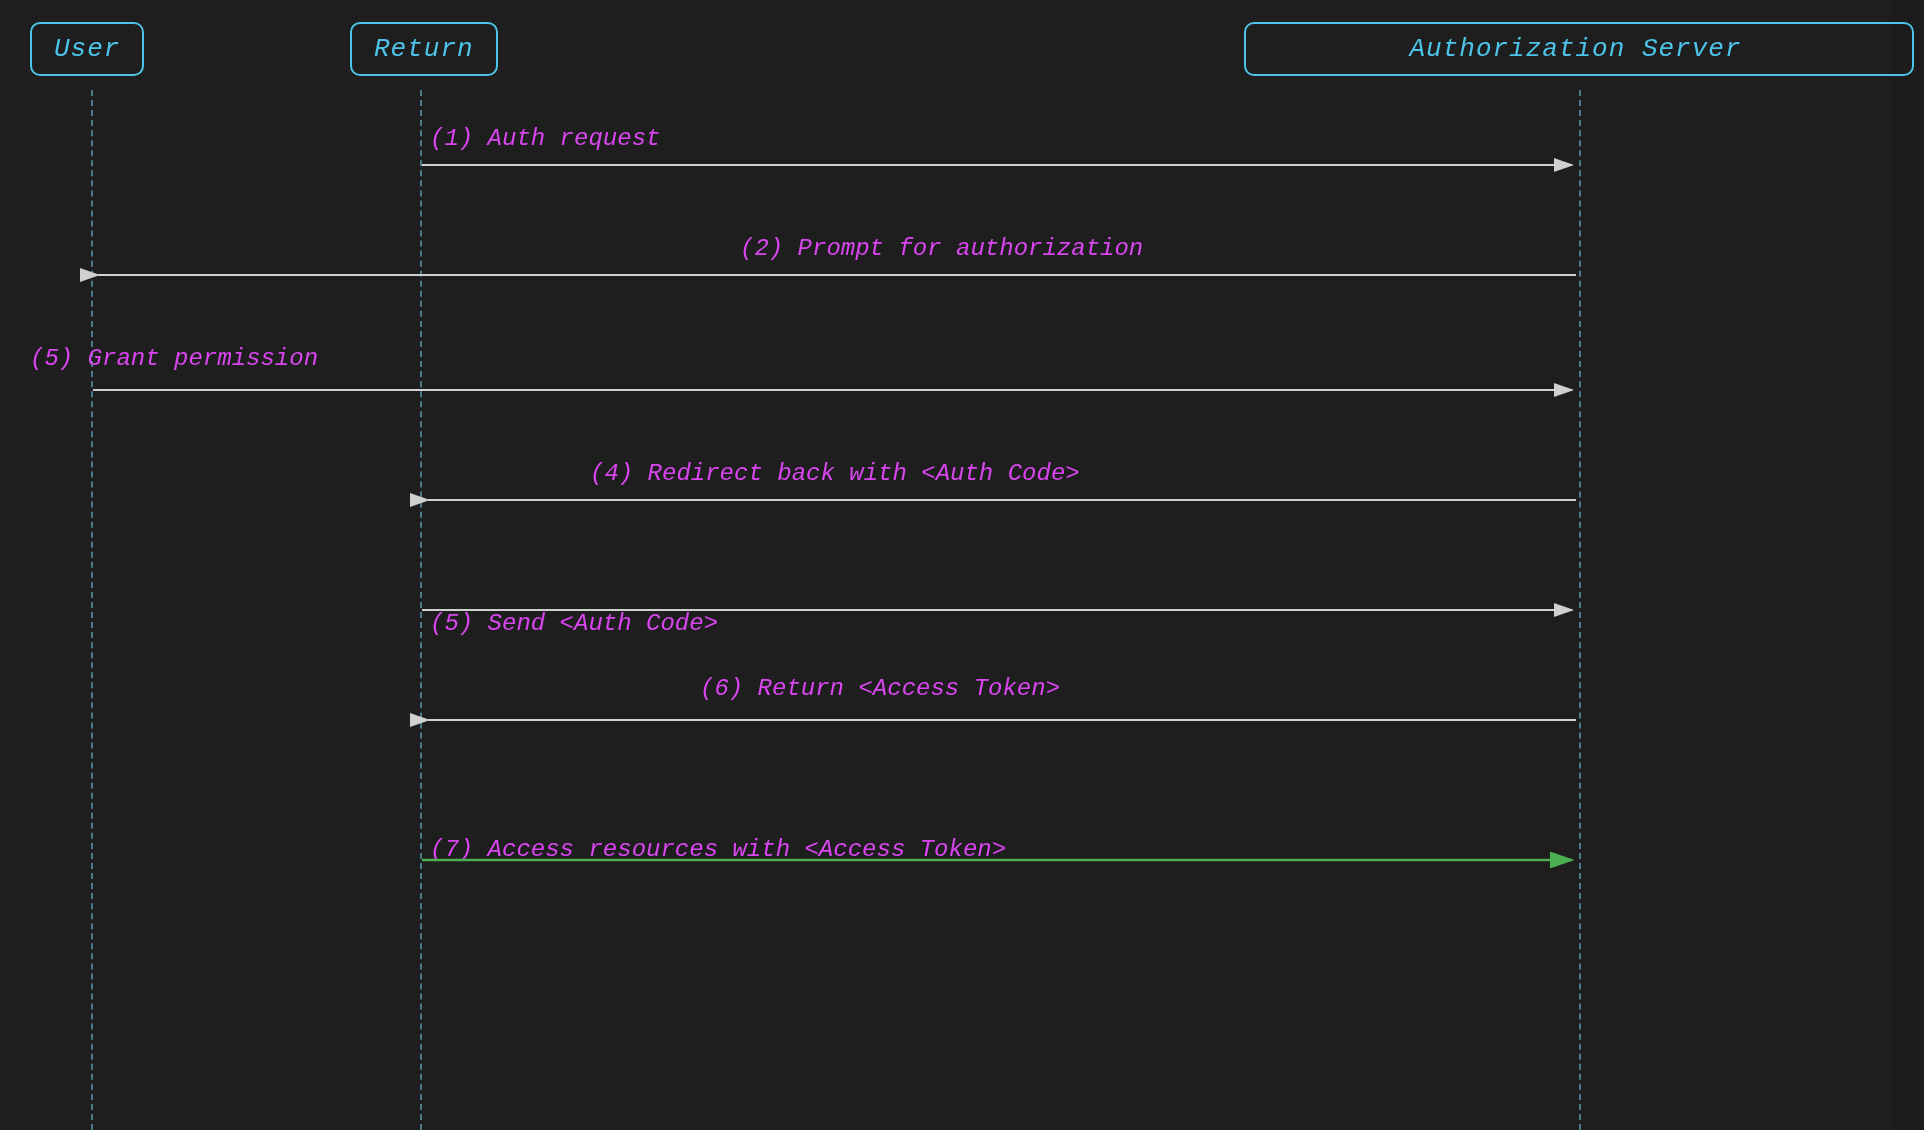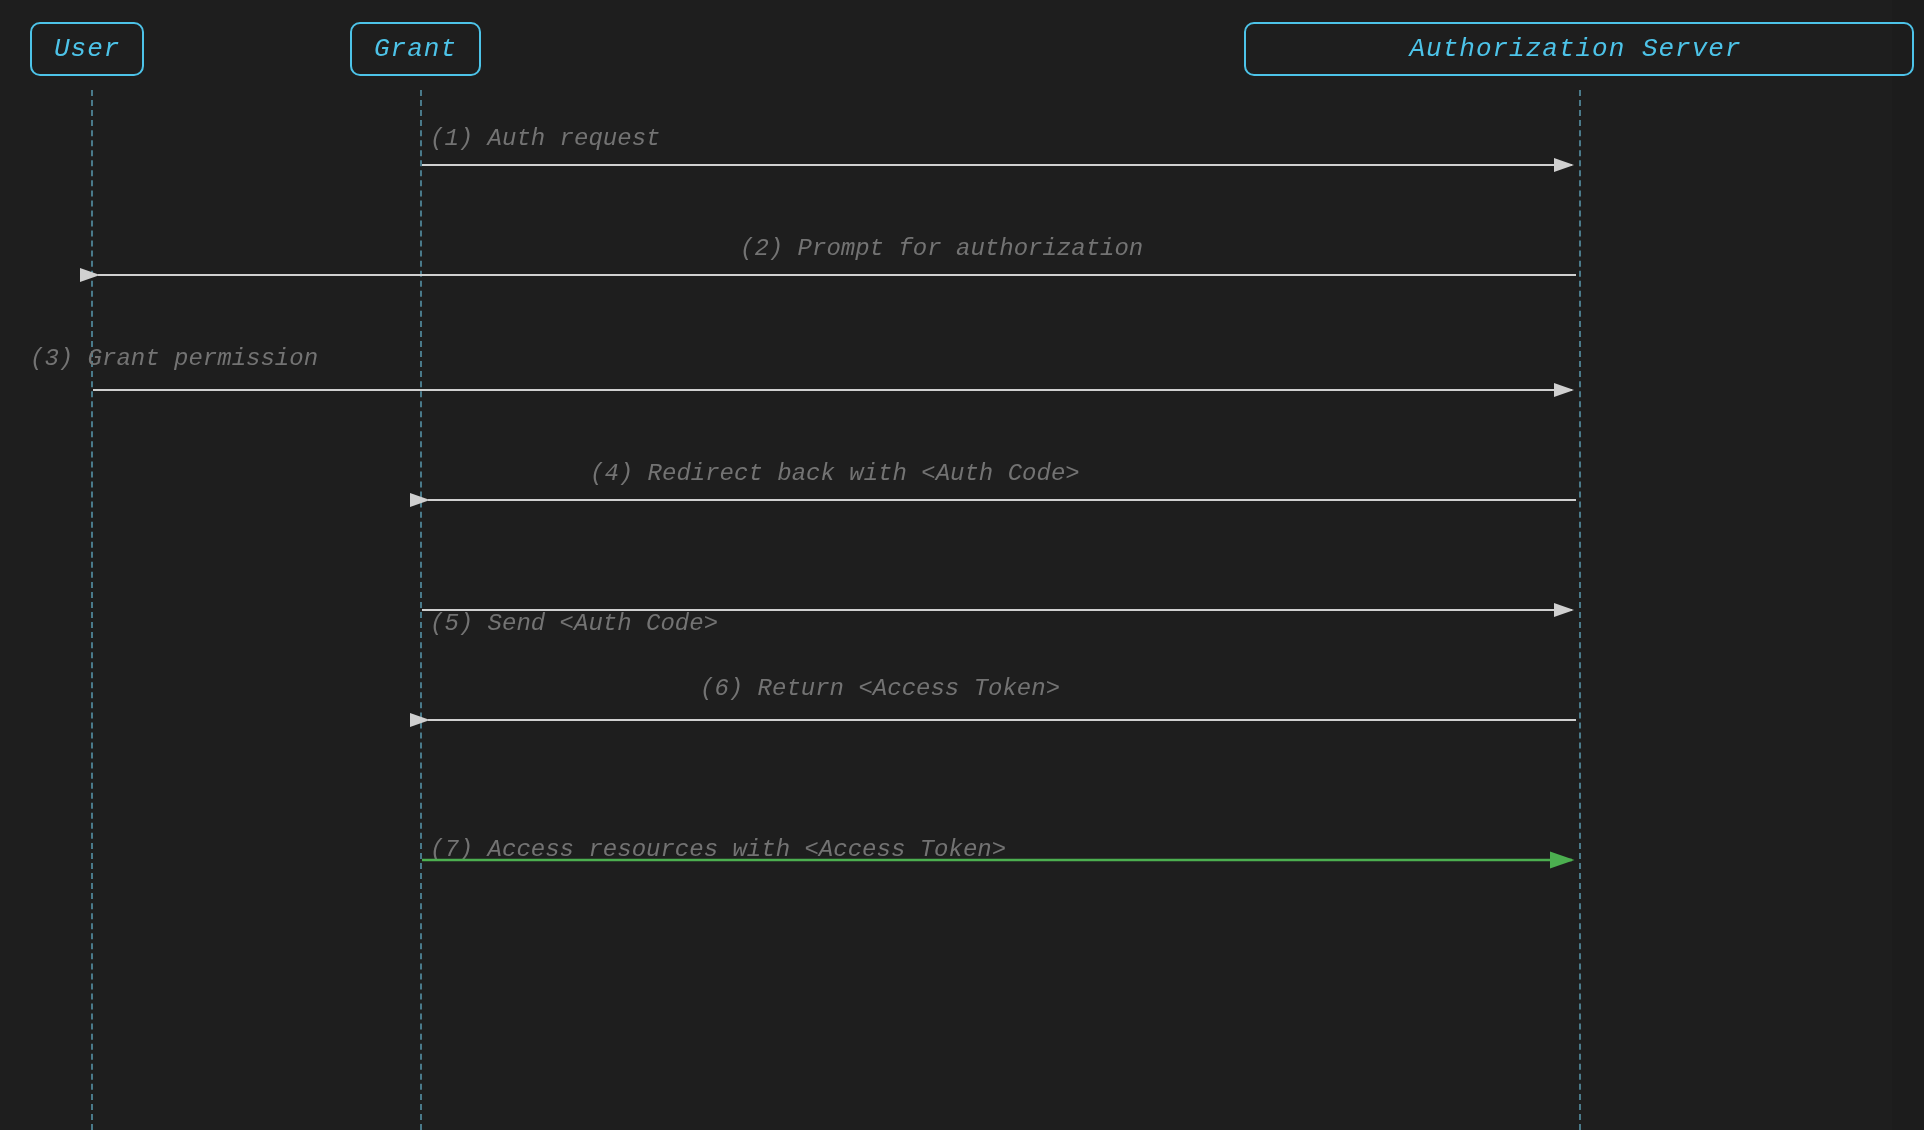--- a/index.html
+++ b/index.html
@@ -58,21 +58,21 @@
       width: 2px;
       border-left: 2px dashed #4a7a8a;
     }
 
     .lifeline-user { left: 91px; }
     .lifeline-client { left: 420px; }
     .lifeline-auth { left: 1579px; }
 
     .arrow-label {
       position: absolute;
-      color: #737373;
+      color: #d946ef;
       font-size: 24px;
       font-style: italic;
       font-family: 'Courier New', Courier, monospace;
       white-space: nowrap;
     }
 
     
     .arrows-svg {
       position: absolute;
       top: 0;
@@ -85,36 +85,36 @@
 </head>
 <body>
 
 <div class="diagram-container">
 
   <div class="actor-box actor-user">
     <span>User</span>
   </div>
 
   <div class="actor-box actor-client">
-    <span>Grant</span>
+    <span>Return</span>
   </div>
 
   <div class="actor-box actor-auth">
     <span>Authorization Server</span>
   </div>
 
   <div class="lifeline lifeline-user"></div>
   <div class="lifeline lifeline-client"></div>
   <div class="lifeline lifeline-auth"></div>
 
   <div class="arrow-label" style="left: 430px; top: 125px;">(1) Auth request</div>
 
   <div class="arrow-label" style="left: 740px; top: 235px;">(2) Prompt for authorization</div>
 
-  <div class="arrow-label" style="left: 30px; top: 345px;">(3) Grant permission</div>
+  <div class="arrow-label" style="left: 30px; top: 345px;">(5) Grant permission</div>
 
   <div class="arrow-label" style="left: 590px; top: 460px;">(4) Redirect back with &lt;Auth Code&gt;</div>
 
   <div class="arrow-label" style="left: 430px; top: 565px; margin-top: 45px;">(5) Send &lt;Auth Code&gt;</div>
 
   <div class="arrow-label" style="left: 700px; top: 675px;">(6) Return &lt;Access Token&gt;</div>
 
   <div class="arrow-label" style="left: 430px; top: 836px;">(7) Access resources with &lt;Access Token&gt;</div>
 
   <svg class="arrows-svg" xmlns="http://www.w3.org/2000/svg">

